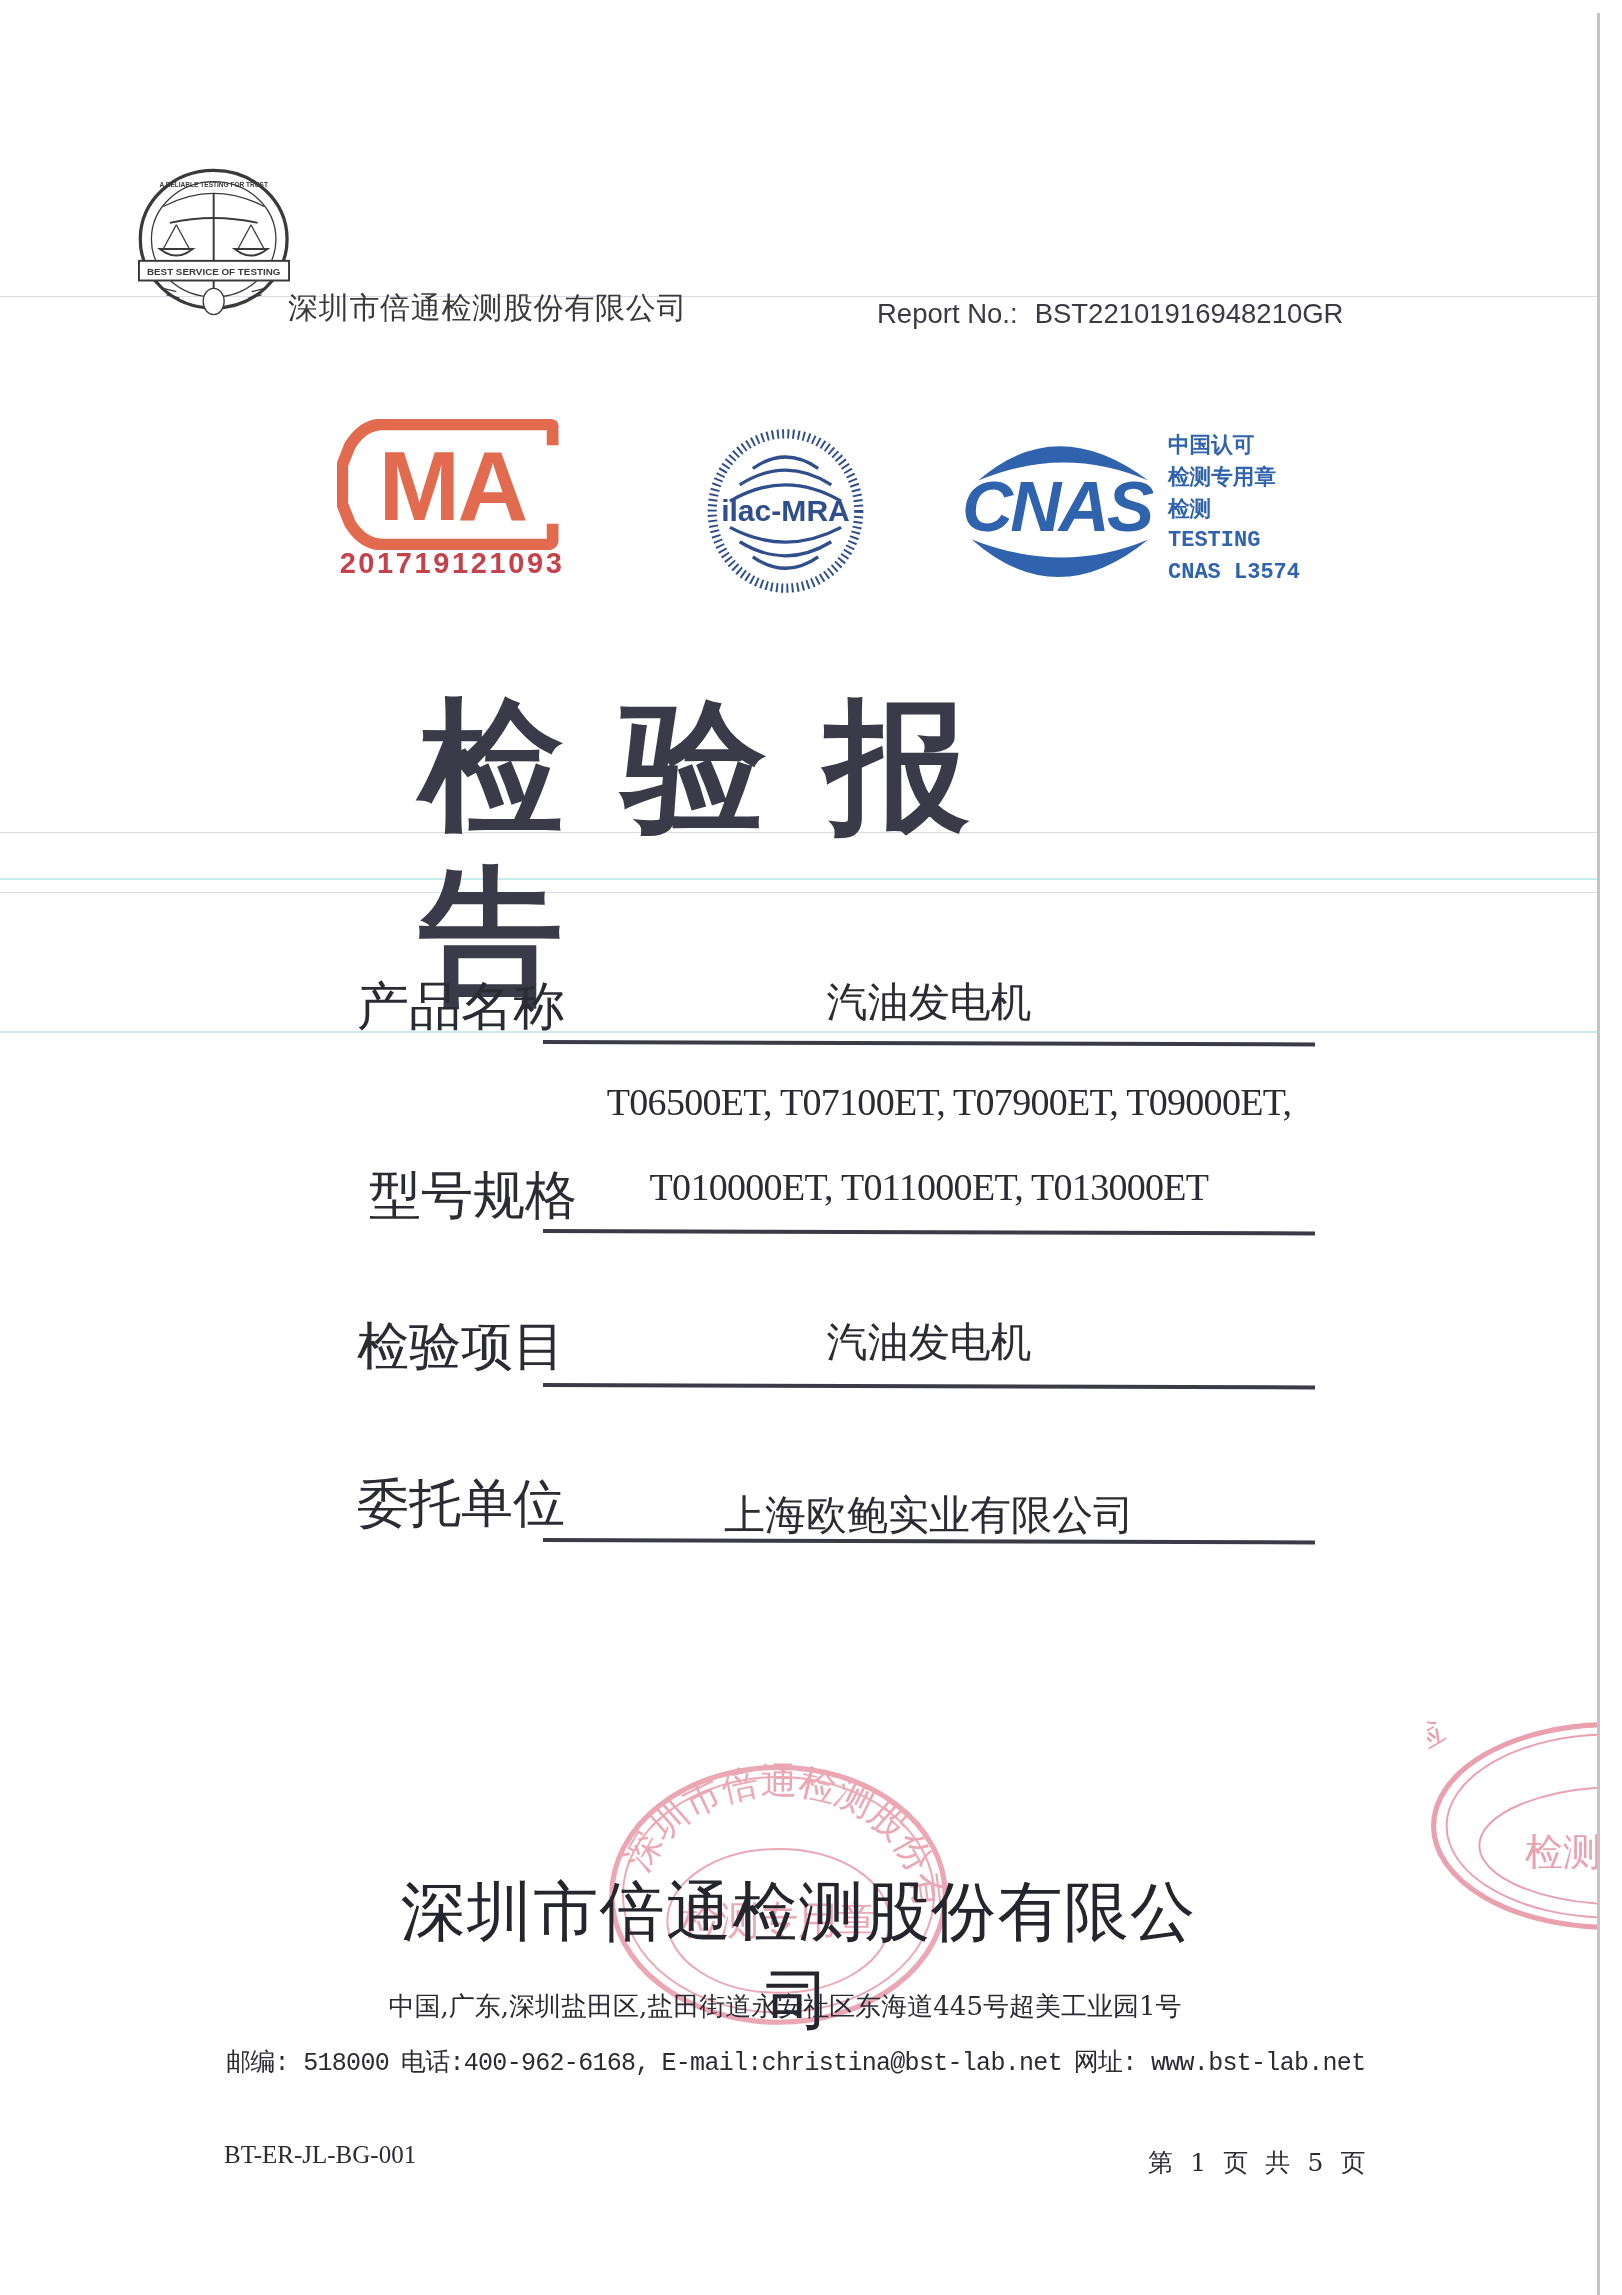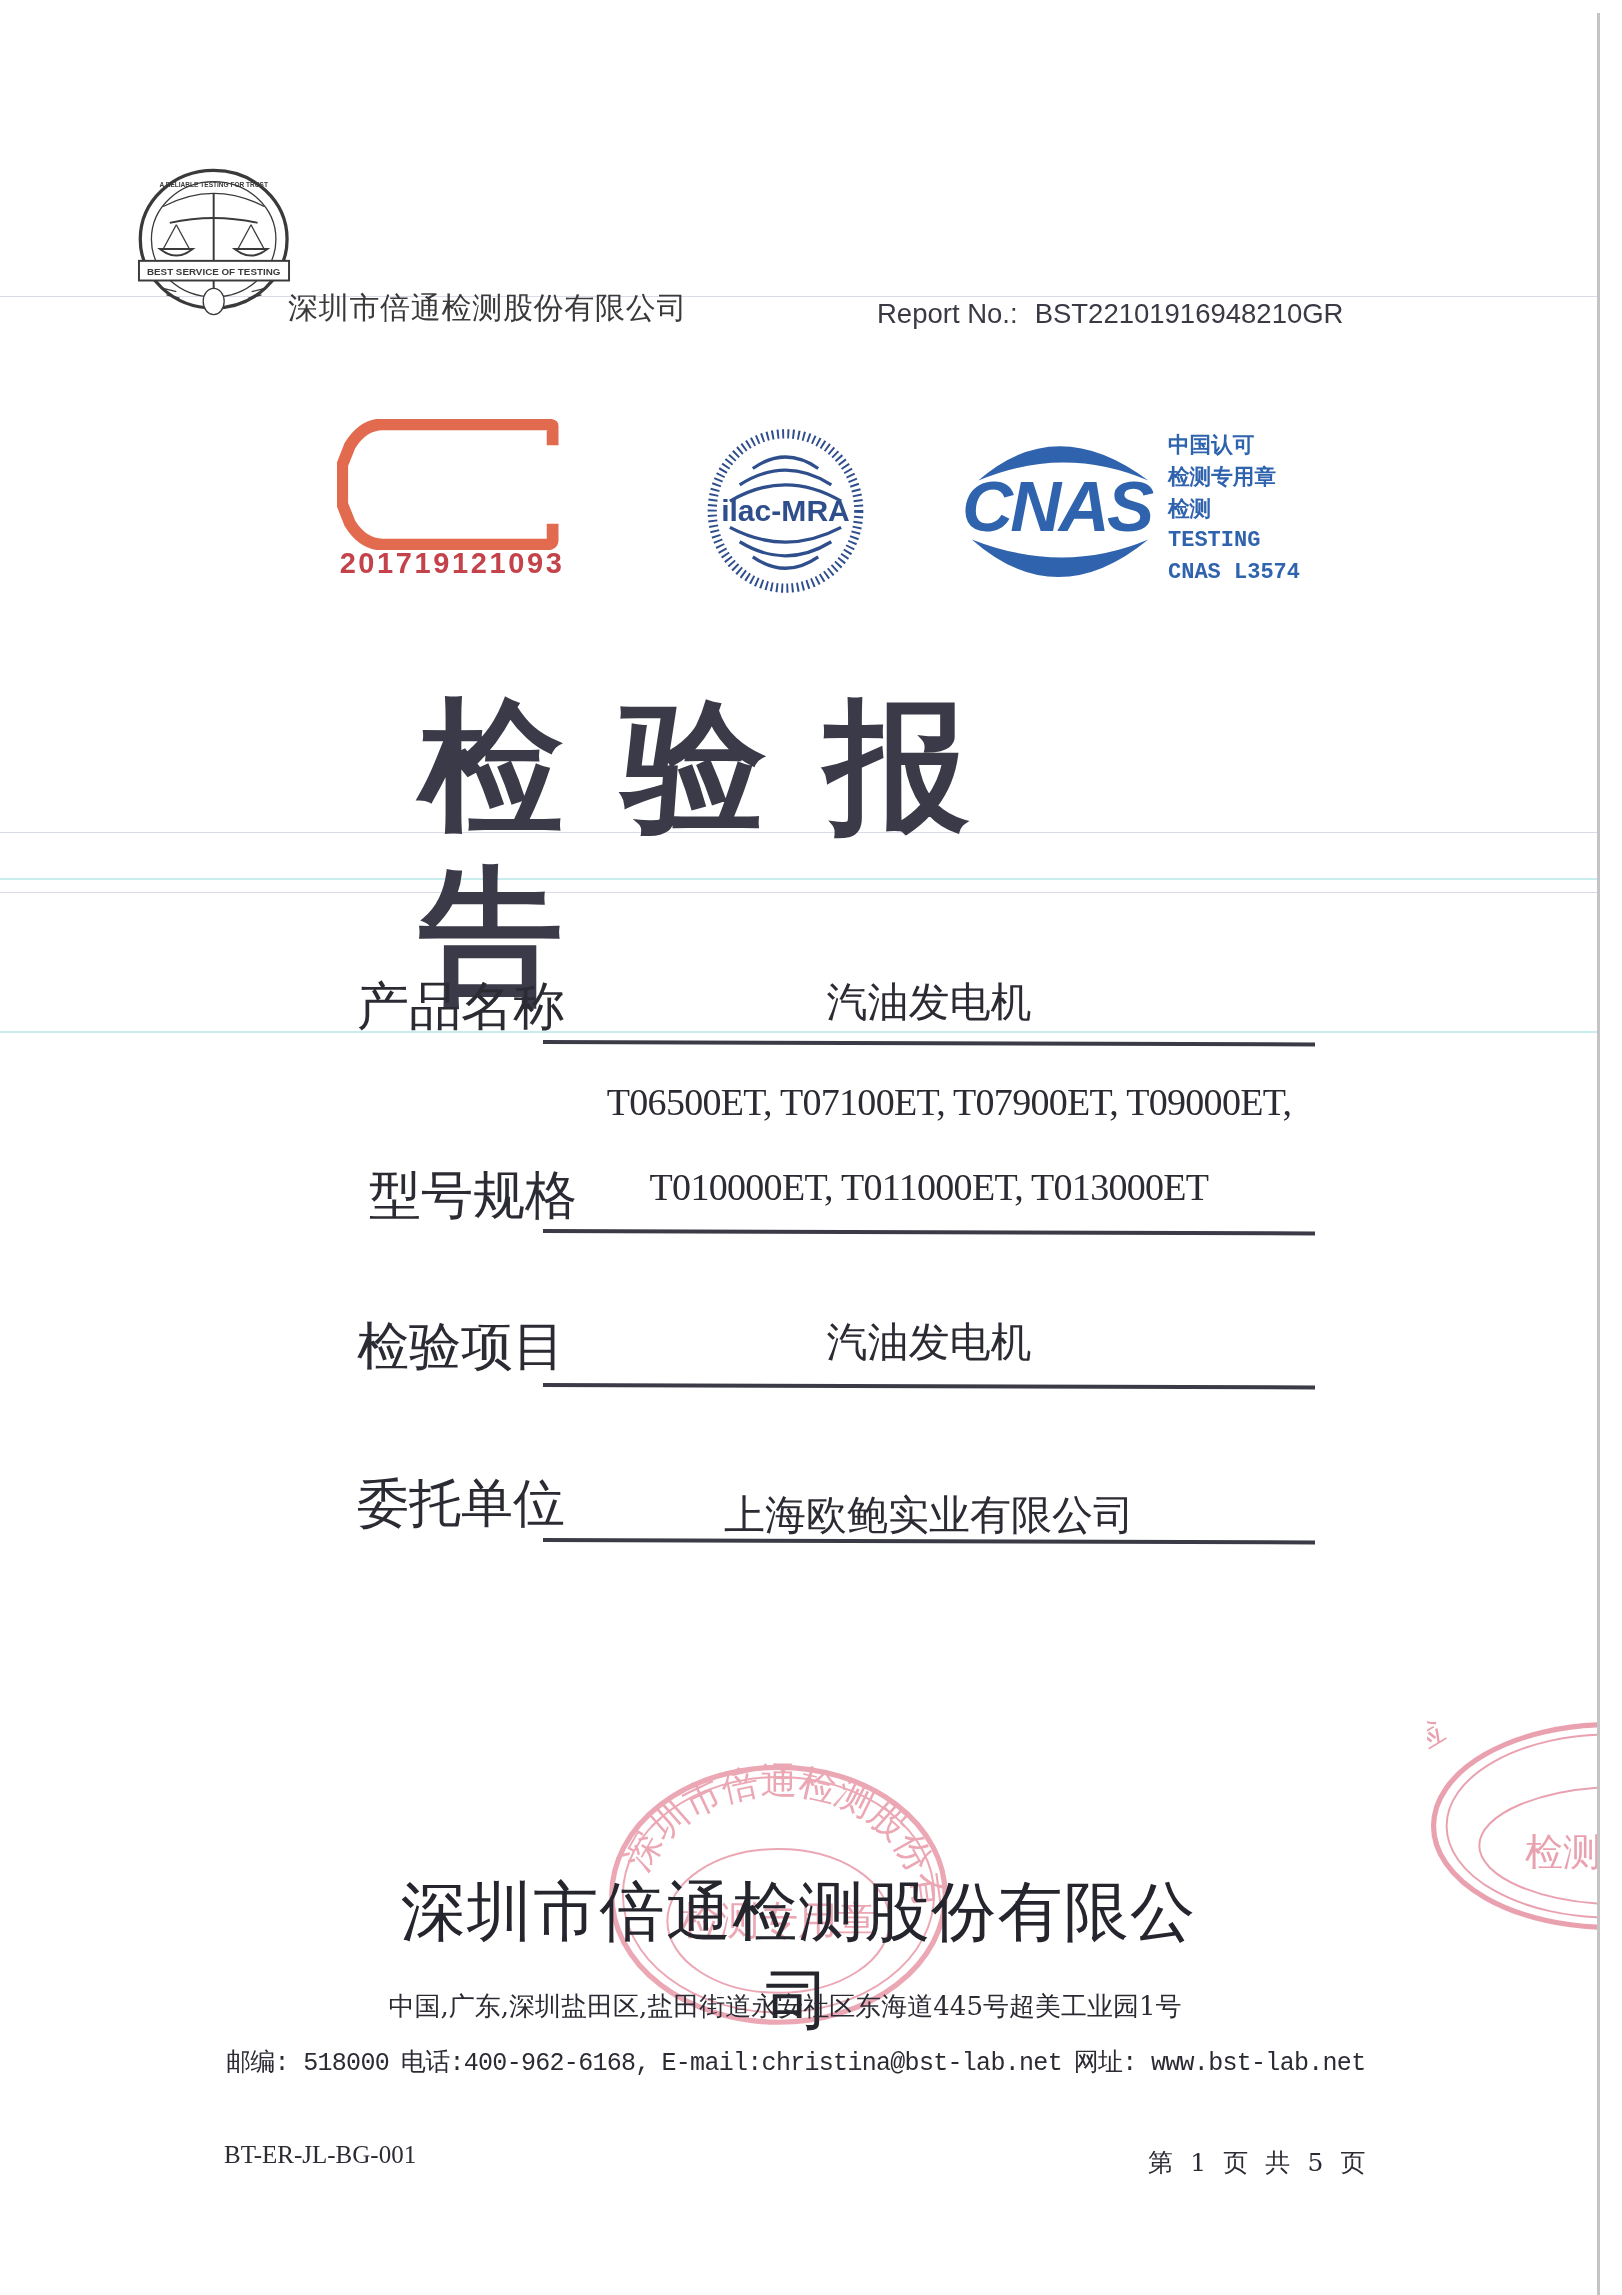--- a/index.html
+++ b/index.html
@@ -94,20 +94,21 @@
 </div>
 <div class="abs header-company">深圳市倍通检测股份有限公司</div>
 <div class="abs report-no">
   <span>Report No.:</span><span class="val">BST22101916948210GR</span>
 </div>
 
 <div class="abs cma">
   <svg class="cma-frame" width="230" height="131" viewBox="0 0 352 200">
     <path d="M330 40 L330 10 Q330 8 320 8 L70 8 Q40 8 20 40 L8 70 L8 130 L20 160 Q40 192 70 192 L320 192 Q330 192 330 185 L330 160" fill="none" stroke="#e26a4e" stroke-width="18"></path>
   </svg>
+  <div class="cma-letters">MA</div>
   <div class="cma-number">201719121093</div>
 </div>
 
 <div class="abs ilac">
   <svg width="157" height="164" viewBox="0 0 240 250">
     <ellipse cx="120" cy="125" rx="112" ry="118" fill="none" stroke="#2f4e8c" stroke-width="14" stroke-dasharray="3 5"></ellipse>
     <path d="M70 60 Q120 25 170 60" fill="none" stroke="#2f4e8c" stroke-width="5"></path>
     <path d="M50 85 Q120 40 190 85" fill="none" stroke="#2f4e8c" stroke-width="5"></path>
     <path d="M35 110 Q120 60 205 110" fill="none" stroke="#2f4e8c" stroke-width="5"></path>
     <path d="M35 150 Q120 195 205 150" fill="none" stroke="#2f4e8c" stroke-width="5"></path>

